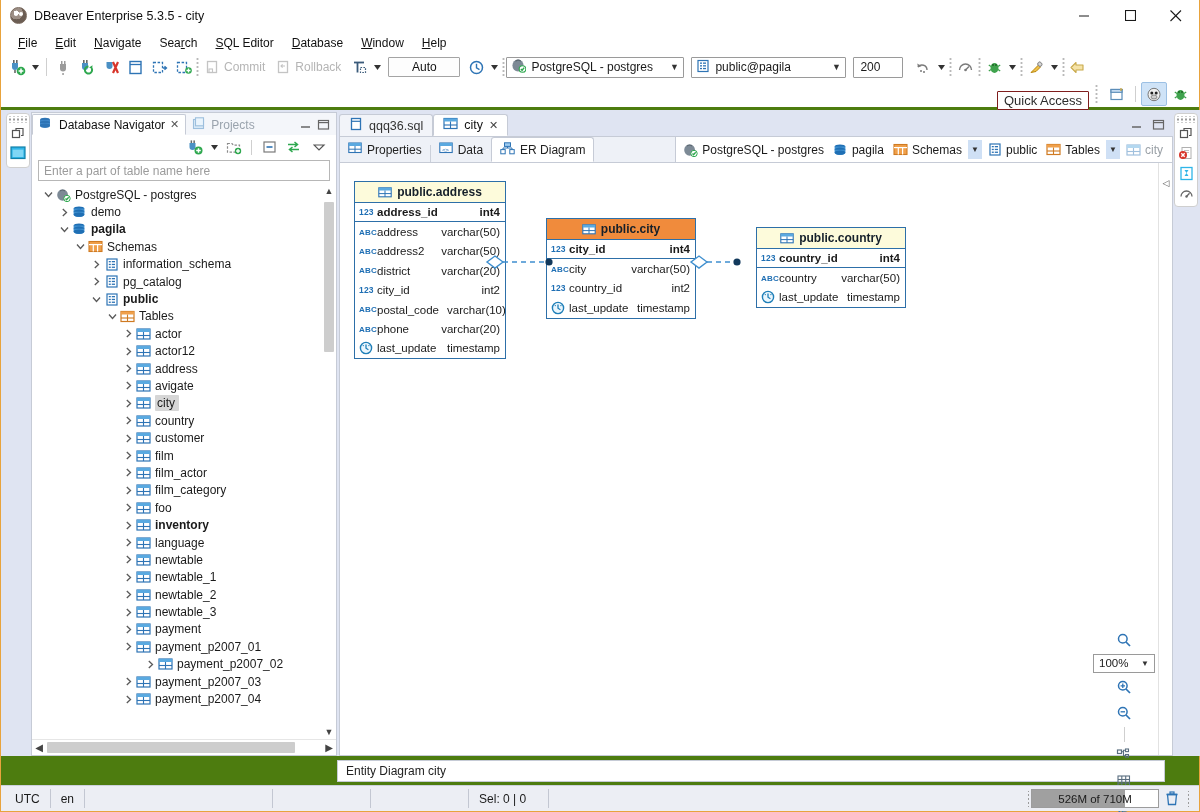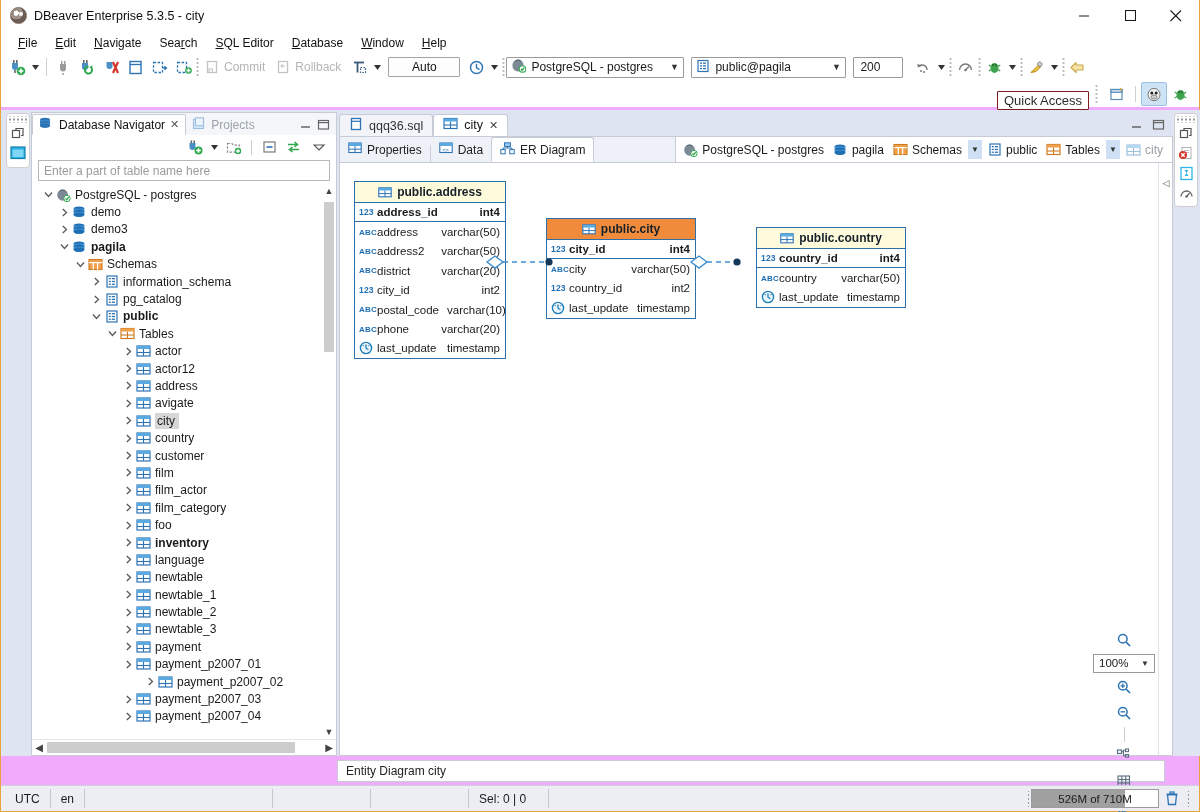--- a/index.html
+++ b/index.html
@@ -4,21 +4,21 @@
 <style>
   * { box-sizing: border-box; }
   html, body { margin:0; padding:0; }
   body {
     width:1200px; height:812px; overflow:hidden;
     font-family:"Liberation Sans", sans-serif;
     font-size:12px; color:#1a1a1a;
     background:#f0f0f0;
     -webkit-font-smoothing:antialiased;
   }
-  #app { position:relative; width:1200px; height:812px; background:#f0abfc;
+  #app { position:relative; width:1200px; height:812px; background:#4d7c0f;
          border:1px solid #e8a33d; border-top:none; }
 
   
   .titlebar { height:32px; background:#ffffff; display:flex; align-items:center;
               border-bottom:1px solid #ffffff; }
   .title-icon { width:17px; height:17px; margin-left:9px; margin-right:7px;
                 border-radius:50%; background:radial-gradient(circle at 35% 33%, #fff 0 17%, #9d8f86 18% 46%, #6b5d53 47% 100%);
                 border:1px solid #7a6a5e; position:relative; flex:none; }
   .title-icon:after{ content:""; position:absolute; left:3px; top:4px; width:4px; height:4px;
                      background:#fff; border-radius:50%; box-shadow:5px 0 0 #fff; }
@@ -565,39 +565,20 @@
                   <svg width="15" height="14">
                     <ellipse cx="7" cy="3.6" rx="5.4" ry="2.2" fill="#1f6fb4"></ellipse>
                     <path d="M1.6 3.6v3c0 1.2 2.4 2.2 5.4 2.2s5.4-1 5.4-2.2v-3" fill="#3f8fcf"></path>
                     <ellipse cx="7" cy="6.7" rx="5.4" ry="2.2" fill="#1f6fb4"></ellipse>
                     <path d="M1.6 6.7v3c0 1.2 2.4 2.2 5.4 2.2s5.4-1 5.4-2.2v-3" fill="#3f8fcf"></path>
                     <ellipse cx="7" cy="9.6" rx="5.4" ry="2.2" fill="#1f6fb4"></ellipse>
                   </svg>
                 </span>
               </span>
               <span class="lbl">demo</span>
-            </div>
-            <div class="row" style="padding-left: 26px;">
-              <span class="tw">
-                <svg width="9" height="9">
-                  <path d="M2.8 1 L6.5 4.5 L2.8 8" fill="none" stroke="#5a5a5a" stroke-width="1.3"></path>
-                </svg>
-              </span>
-              <span class="ico">
-                <span style="display: inline-flex; align-items: center;">
-                  <svg width="15" height="14">
-                    <ellipse cx="7" cy="3.6" rx="5.4" ry="2.2" fill="#1f6fb4"></ellipse>
-                    <path d="M1.6 3.6v3c0 1.2 2.4 2.2 5.4 2.2s5.4-1 5.4-2.2v-3" fill="#3f8fcf"></path>
-                    <ellipse cx="7" cy="6.7" rx="5.4" ry="2.2" fill="#1f6fb4"></ellipse>
-                    <path d="M1.6 6.7v3c0 1.2 2.4 2.2 5.4 2.2s5.4-1 5.4-2.2v-3" fill="#3f8fcf"></path>
-                    <ellipse cx="7" cy="9.6" rx="5.4" ry="2.2" fill="#1f6fb4"></ellipse>
-                  </svg>
-                </span>
-              </span>
-              <span class="lbl">demo3</span>
             </div>
             <div class="row bold" style="padding-left: 26px;">
               <span class="tw">
                 <svg width="9" height="9">
                   <path d="M1 2.5 L4.5 6.5 L8 2.5" fill="none" stroke="#5a5a5a" stroke-width="1.3"></path>
                 </svg>
               </span>
               <span class="ico">
                 <span style="display: inline-flex; align-items: center;">
                   <svg width="15" height="14">

